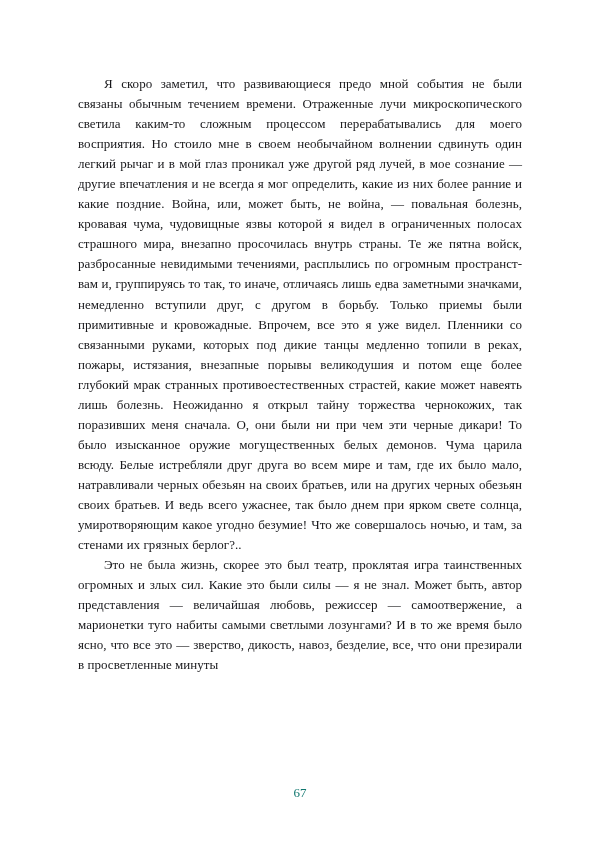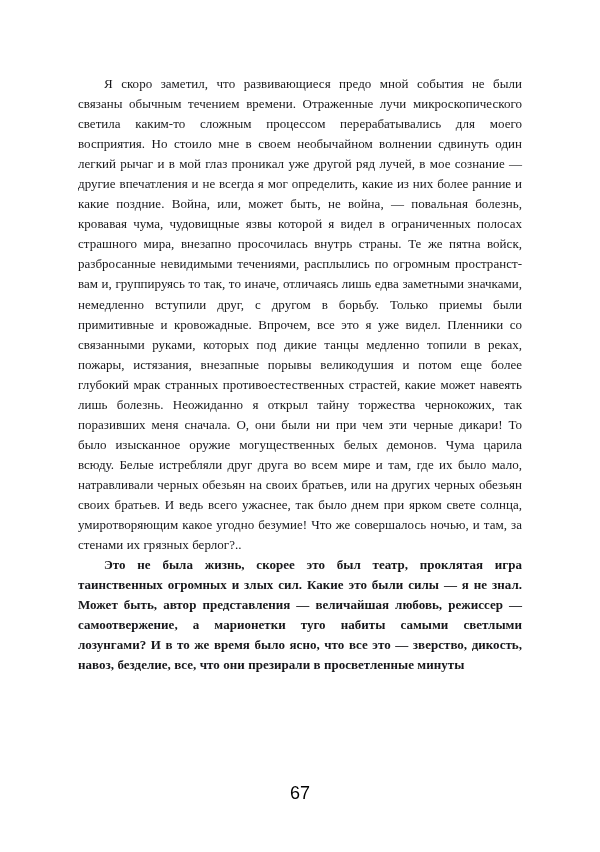--- a/index.html
+++ b/index.html
@@ -35,33 +35,32 @@
     text-align-last: left;
     text-indent: 26px;
     -webkit-font-smoothing: antialiased;
     letter-spacing: 0.02px;
     word-spacing: 0.1px;
     hyphens: manual;
   }
 
   .para + .para {
     margin-top: 0;
-    font-weight: bold;
   }
 
   .page-number {
     position: absolute;
     left: 0;
     right: 0;
     top: 786px;
     text-align: center;
-    font-family: Liberation Sans, sans-serif;
-    font-size: 18px;
+    font-family: Liberation Serif, serif;
+    font-size: 13px;
     line-height: 14px;
-    color: #000000;
+    color: #0f766e;
   }
 </style>
 </head>
 <body>
 
 <div class="page">
 
   <div class="text-block">
     <p class="para">Я скоро заметил, что развивающиеся предо мной собы­тия не были связаны обычным течением времени. Отражен­ные лучи микроскопического светила каким-то сложным процессом перерабатывались для моего восприятия. Но стоило мне в своем необычайном волнении сдвинуть один легкий рычаг и в мой глаз проникал уже другой ряд лучей, в мое сознание — другие впечатления и не всегда я мог определить, какие из них более ранние и какие поздние. Война, или, может быть, не война, — повальная болезнь, кровавая чума, чудовищные язвы которой я видел в огра­ниченных полосах страшного мира, внезапно просочилась внутрь страны. Те же пятна войск, разбросанные невиди­мыми течениями, расплылись по огромным пространст­вам и, группируясь то так, то иначе, отличаясь лишь едва заметными значками, немедленно вступили друг, с другом в борьбу. Только приемы были примитивные и кровожад­ные. Впрочем, все это я уже видел. Пленники со связанны­ми руками, которых под дикие танцы медленно топили в реках, пожары, истязания, внезапные порывы великоду­шия и потом еще более глубокий мрак странных противо­естественных страстей, какие может навеять лишь болезнь. Неожиданно я открыл тайну торжества чернокожих, так поразивших меня сначала. О, они были ни при чем эти чер­ные дикари! То было изысканное оружие могущественных белых демонов. Чума царила всюду. Белые истребляли друг друга во всем мире и там, где их было мало, натравливали черных обезьян на своих братьев, или на других черных обезьян своих братьев. И ведь всего ужаснее, так было днем при ярком свете солнца, умиротворяющим какое угодно безумие! Что же совершалось ночью, и там, за стенами их грязных берлог?..</p>
     <p class="para">Это не была жизнь, скорее это был театр, проклятая иг­ра таинственных огромных и злых сил. Какие это были си­лы — я не знал. Может быть, автор представления — вели­чайшая любовь, режиссер — самоотвержение, а марионет­ки туго набиты самыми светлыми лозунгами? И в то же время было ясно, что все это — зверство, дикость, навоз, безделие, все, что они презирали в просветленные минуты</p>

